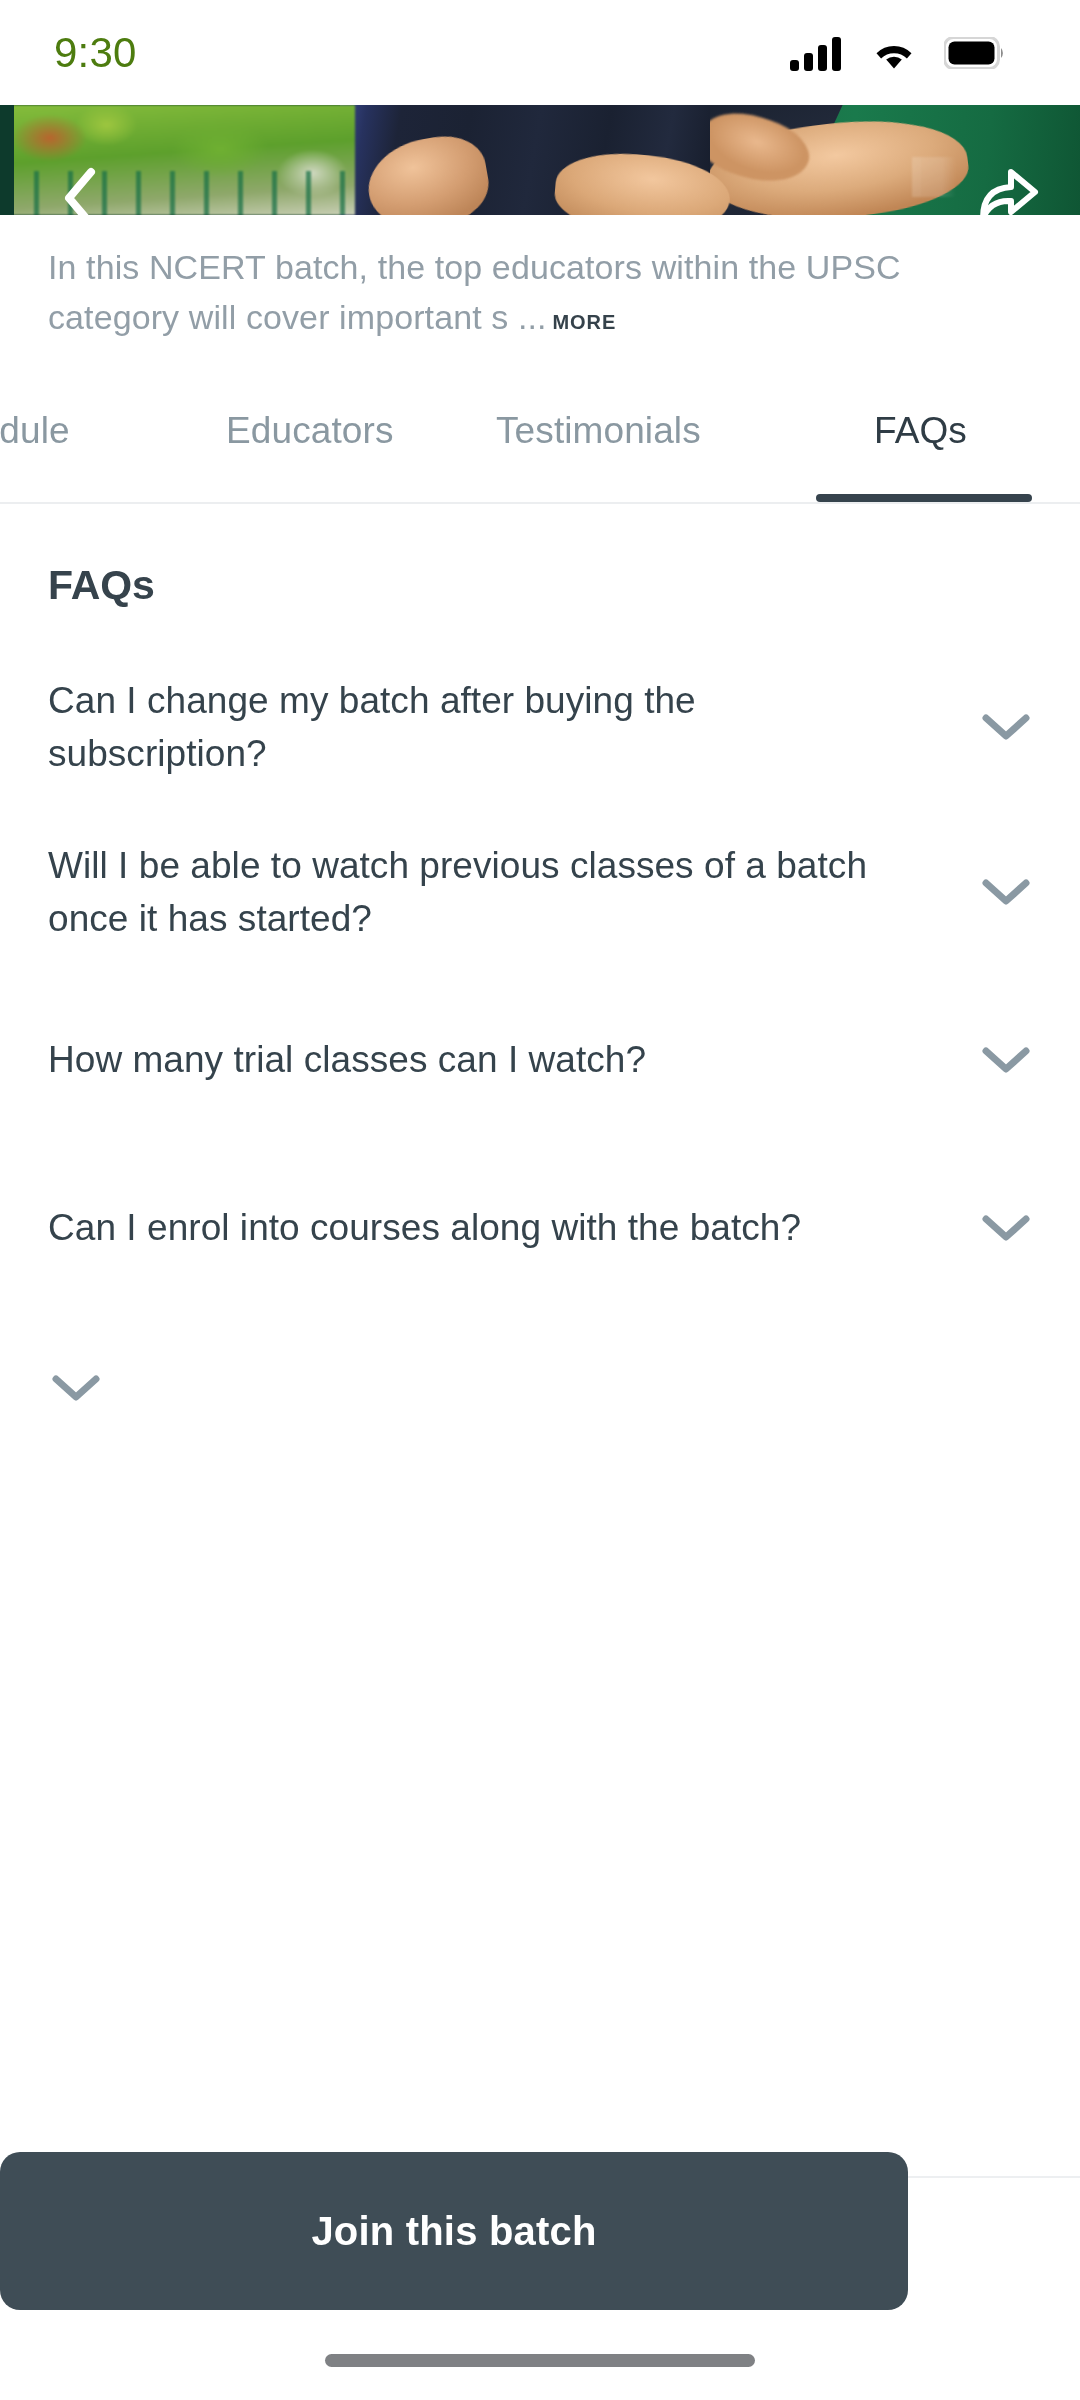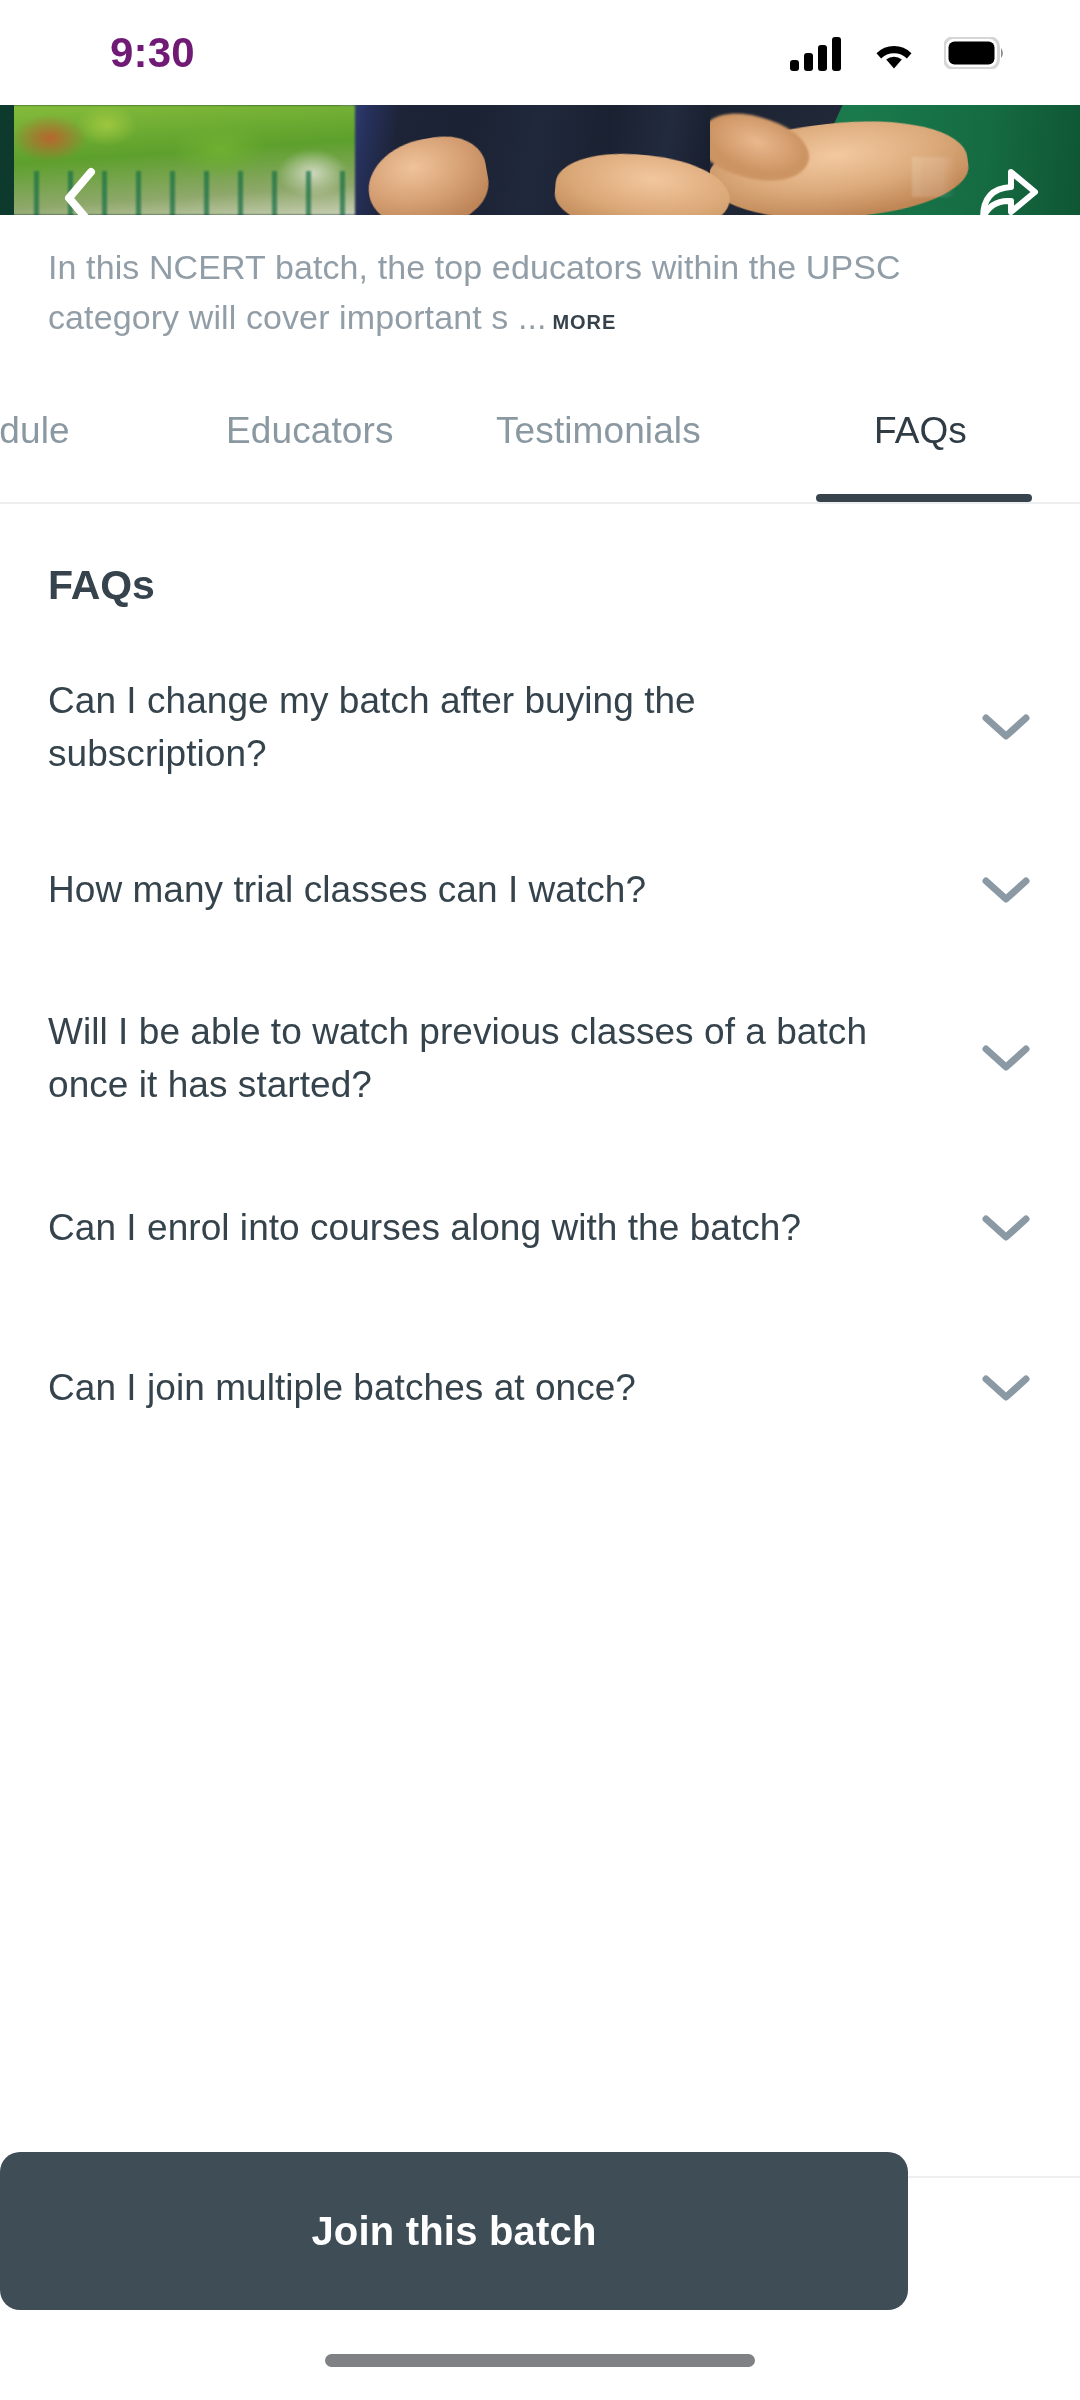--- a/index.html
+++ b/index.html
@@ -12,22 +12,22 @@
   }
   .phone { position:relative; width:1080px; height:2400px; background:#fff; overflow:hidden; }
 
   
   .statusbar {
     position:absolute; left:0; top:0; width:1080px; height:105px;
     background:#ffffff; display:flex; align-items:center;
     justify-content:space-between; padding:0 74px 0 0;
   }
   .status-time {
-    font-size:42px; font-weight:700; color:#701a75;
-    letter-spacing:0.2px; margin-left:110px; line-height:1;
+    font-size:42px; font-weight:400; color:#4d7c0f;
+    letter-spacing:0.2px; margin-left:54px; line-height:1;
   }
   .status-icons { display:flex; align-items:center; gap:26px; }
   .ic { display:block; }
 
   
   .hero {
     position:absolute; left:0; top:105px; width:1080px; height:110px;
     overflow:hidden; background:#0c3b2a;
   }
   .hero-canvas { position:absolute; inset:0; }
@@ -246,49 +246,48 @@
       <div class="faq-row" style="min-height:160px;">
         <div class="faq-q">Can I change my batch after buying the subscription?</div>
         <div class="faq-chevron">
           <svg width="48" height="30" viewBox="0 0 48 30">
               <path d="M4 6 L24 24 L44 6" fill="none" stroke="#8a99a3" stroke-width="7" stroke-linecap="round" stroke-linejoin="round"></path>
             </svg>
         </div>
       </div>
 
 
+      <div class="faq-row" style="min-height:170px;">
+        <div class="faq-q">Will I be able to watch previous classes of a batch once it has started?</div>
+        <div class="faq-chevron">
+          <svg width="48" height="30" viewBox="0 0 48 30">
+              <path d="M4 6 L24 24 L44 6" fill="none" stroke="#8a99a3" stroke-width="7" stroke-linecap="round" stroke-linejoin="round"></path>
+            </svg>
+        </div>
+      </div>
+
       <div class="faq-row" style="min-height:166px;">
         <div class="faq-q">How many trial classes can I watch?</div>
         <div class="faq-chevron">
           <svg width="48" height="30" viewBox="0 0 48 30">
               <path d="M4 6 L24 24 L44 6" fill="none" stroke="#8a99a3" stroke-width="7" stroke-linecap="round" stroke-linejoin="round"></path>
             </svg>
         </div>
       </div>
 
-      <div class="faq-row" style="min-height:170px;">
-        <div class="faq-q">Will I be able to watch previous classes of a batch once it has started?</div>
-        <div class="faq-chevron">
-          <svg width="48" height="30" viewBox="0 0 48 30">
-              <path d="M4 6 L24 24 L44 6" fill="none" stroke="#8a99a3" stroke-width="7" stroke-linecap="round" stroke-linejoin="round"></path>
-            </svg>
-        </div>
-      </div>
-
       <div class="faq-row" style="min-height:170px;gap:20px;">
         <div class="faq-q">Can I enrol into courses along with the batch?</div>
         <div class="faq-chevron">
           <svg width="48" height="30" viewBox="0 0 48 30">
               <path d="M4 6 L24 24 L44 6" fill="none" stroke="#8a99a3" stroke-width="7" stroke-linecap="round" stroke-linejoin="round"></path>
             </svg>
         </div>
       </div>
 
       <div class="faq-row" style="min-height:150px;">
-        <div class="faq-q">Can I join multiple batches at once?</div>
         <div class="faq-chevron">
           <svg width="48" height="30" viewBox="0 0 48 30">
               <path d="M4 6 L24 24 L44 6" fill="none" stroke="#8a99a3" stroke-width="7" stroke-linecap="round" stroke-linejoin="round"></path>
             </svg>
         </div>
       </div>
 
     </div>
   </div>
 

